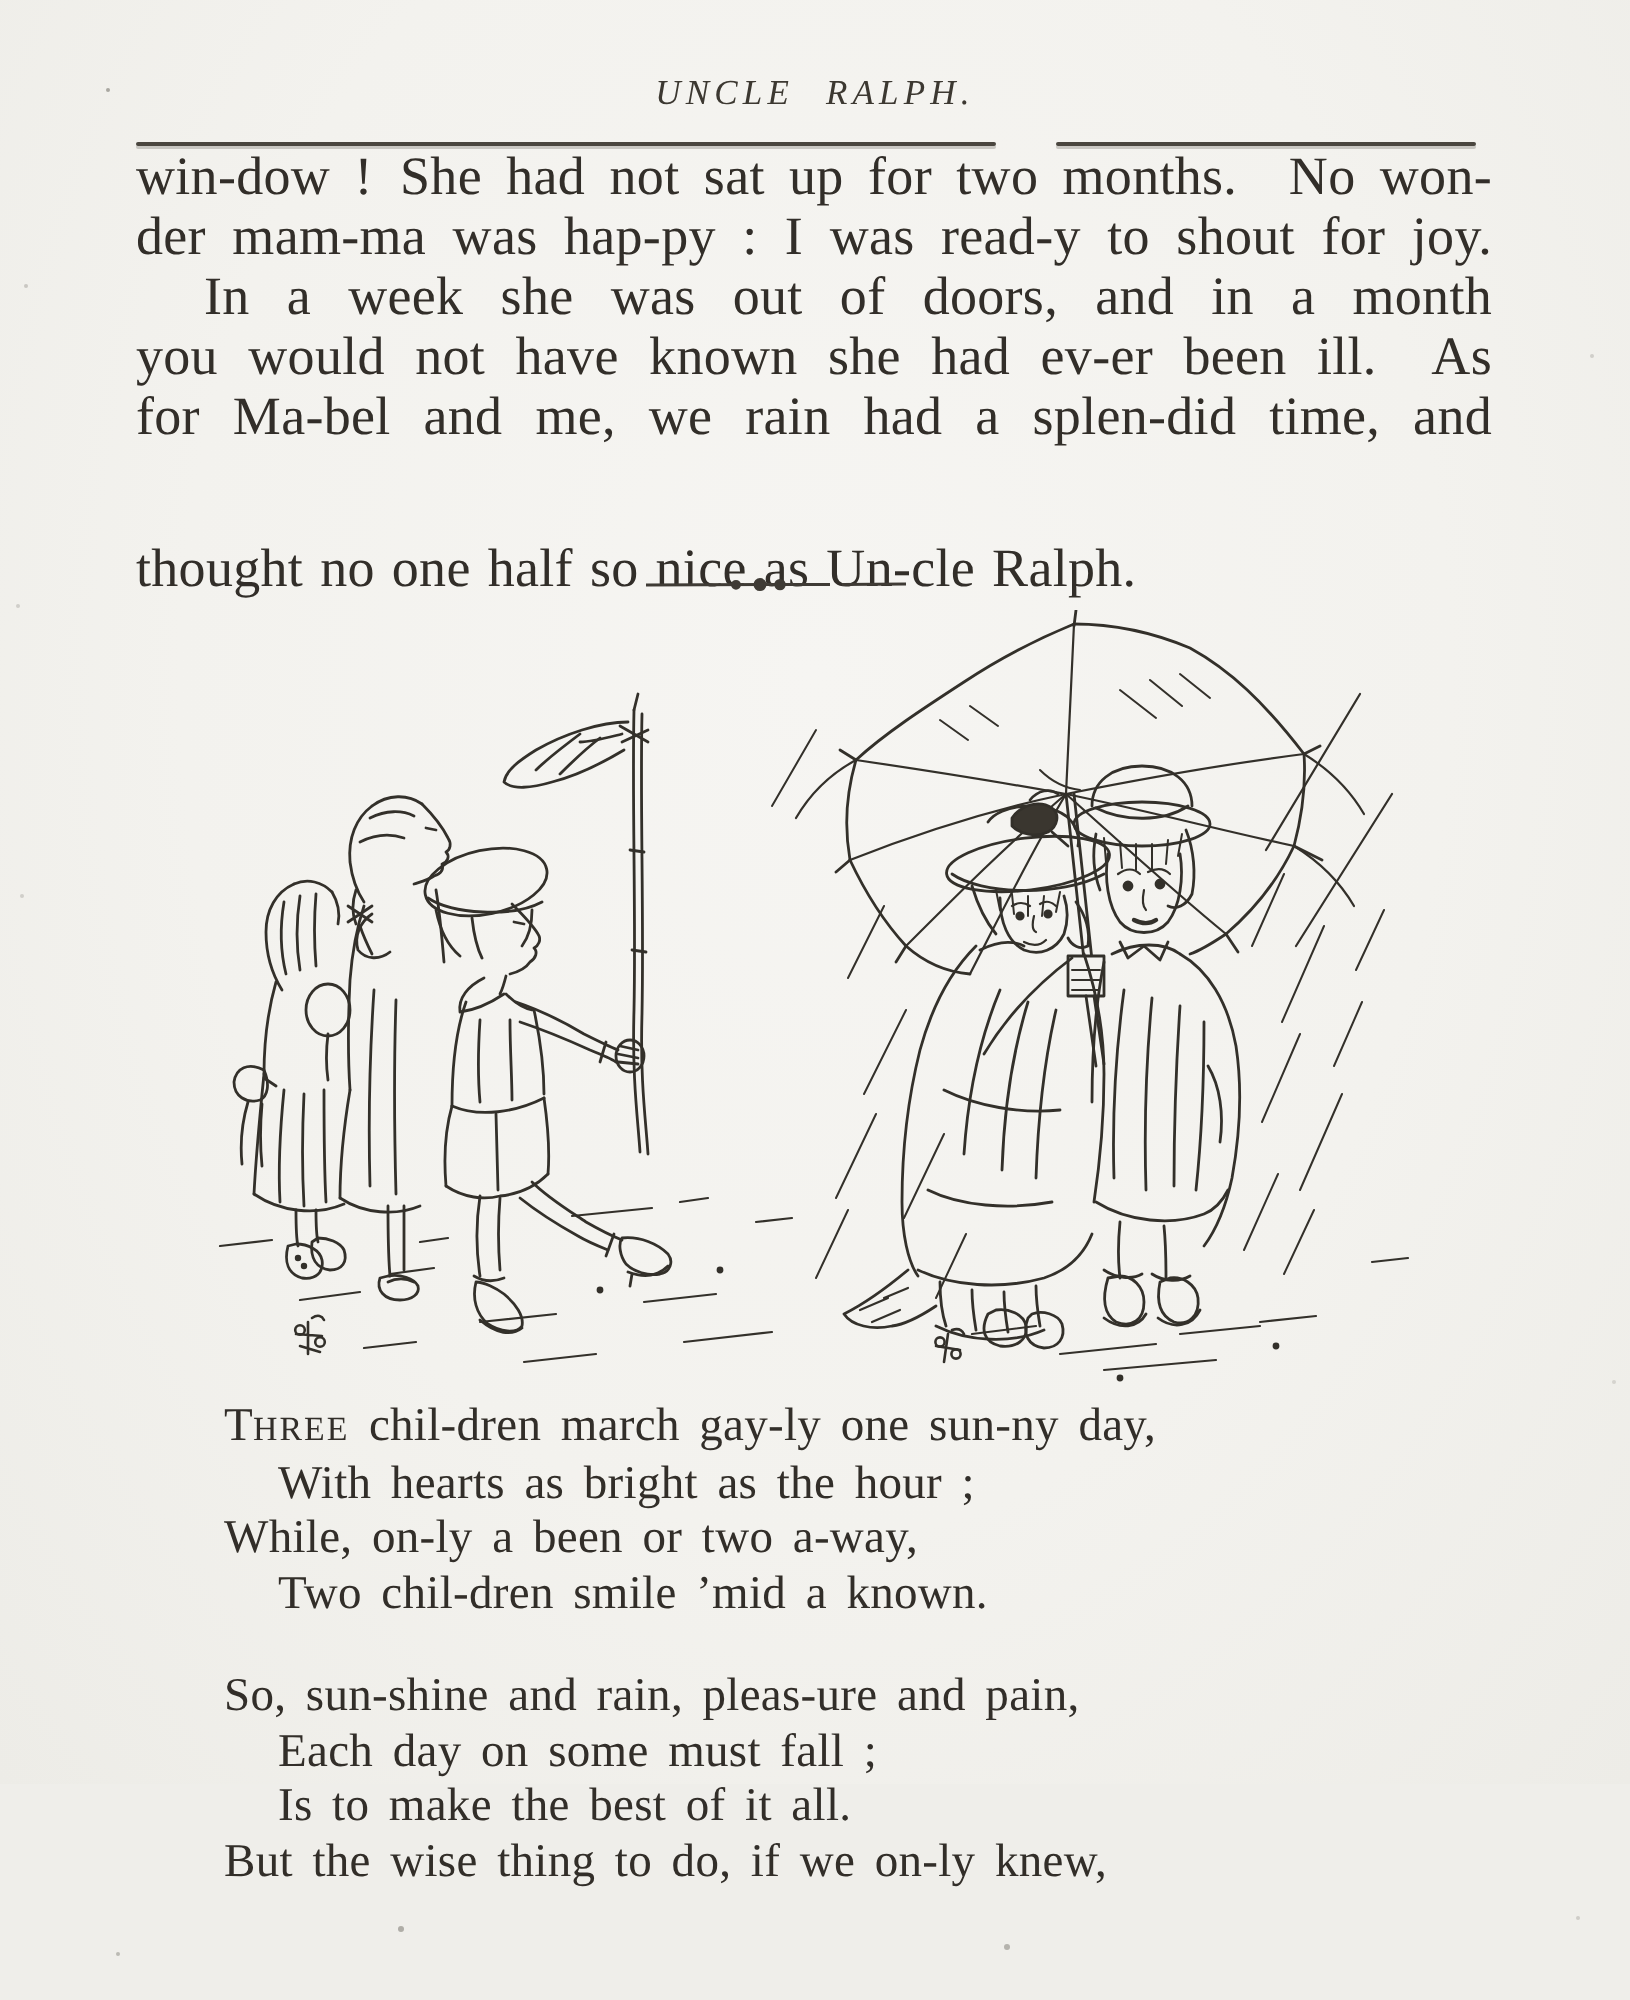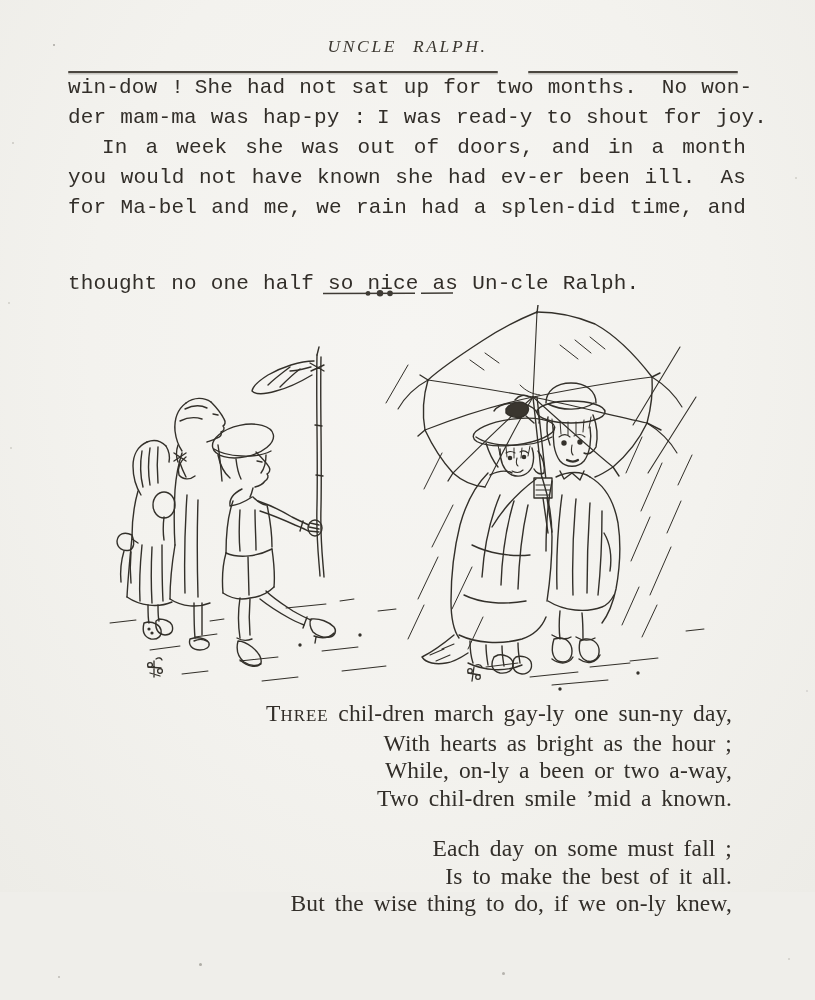--- a/index.html
+++ b/index.html
@@ -16,30 +16,30 @@
   .running-head{
     position:absolute;left:0;top:36px;width:815px;
     text-align:center;font-style:italic;font-size:17.5px;
     letter-spacing:2.6px;word-spacing:9px;color:#3c3831;
   }
   .rule{position:absolute;top:71px;height:2.4px;background:#4a463f;border-radius:2px;box-shadow:0 1.5px 0 rgba(74,70,63,.25);}
   .rule-left{left:68px;width:430px;}
   .rule-right{left:528px;width:210px;}
   .story{
     position:absolute;left:68px;top:73px;width:678px;
-    font-size:21px;line-height:30.1px;word-spacing:.06em;letter-spacing:.15px;font-family:Liberation Mono, monospace;
+    font-size:27px;line-height:30.1px;word-spacing:.06em;letter-spacing:.15px;
   }
   .line{text-align:justify;text-align-last:justify;white-space:nowrap;}
   .line.loose{text-align-last:left;margin-top:46px;}
   .line.indent{text-indent:34px;}
   .divider{position:absolute;left:323px;top:284px;width:130px;height:9px;}
   .artwork{position:absolute;left:90px;top:305px;width:620px;height:395px;}
   .poem{
     position:absolute;left:112px;width:620px;
-    font-size:23.5px;line-height:27.7px;word-spacing:.16em;letter-spacing:.15px;text-align:right;
+    font-size:23.5px;line-height:27.7px;word-spacing:.16em;letter-spacing:.15px;
   }
   .poem.s1{top:700px;}
   .poem.s2{top:835px;}
   .poem .pline{white-space:nowrap;}
   .poem .pline.indent{padding-left:27px;}
   .sc{font-size:.72em;letter-spacing:1px;}
   .speck{position:absolute;border-radius:50%;background:#6f6b64;}
 </style>
 </head>
 <body>
@@ -276,20 +276,21 @@
   </div>
 
   <div class="poem s1">
     <div class="pline"><span>T</span><span class="sc">HREE</span><span> chil-dren march gay-ly one sun-ny day,</span></div>
     <div class="pline indent">With hearts as bright as the hour ;</div>
     <div class="pline">While, on-ly a been or two a-way,</div>
     <div class="pline indent">Two chil-dren smile ’mid a known.</div>
   </div>
 
   <div class="poem s2">
+    <div class="pline">So, sun-shine and rain, pleas-ure and pain,</div>
     <div class="pline indent">Each day on some must fall ;</div>
     <div class="pline indent">Is to make the best of it all.</div>
     <div class="pline">But the wise thing to do, if we on-ly knew,</div>
   </div>
 
   <div class="speck" style="left:53px;top:44px;width:2px;height:2px;opacity:.55"></div>
   <div class="speck" style="left:12px;top:142px;width:2px;height:2px;opacity:.3"></div>
   <div class="speck" style="left:8px;top:302px;width:2px;height:2px;opacity:.25"></div>
   <div class="speck" style="left:795px;top:177px;width:2px;height:2px;opacity:.25"></div>
   <div class="speck" style="left:199px;top:963px;width:3px;height:3px;opacity:.5"></div>

